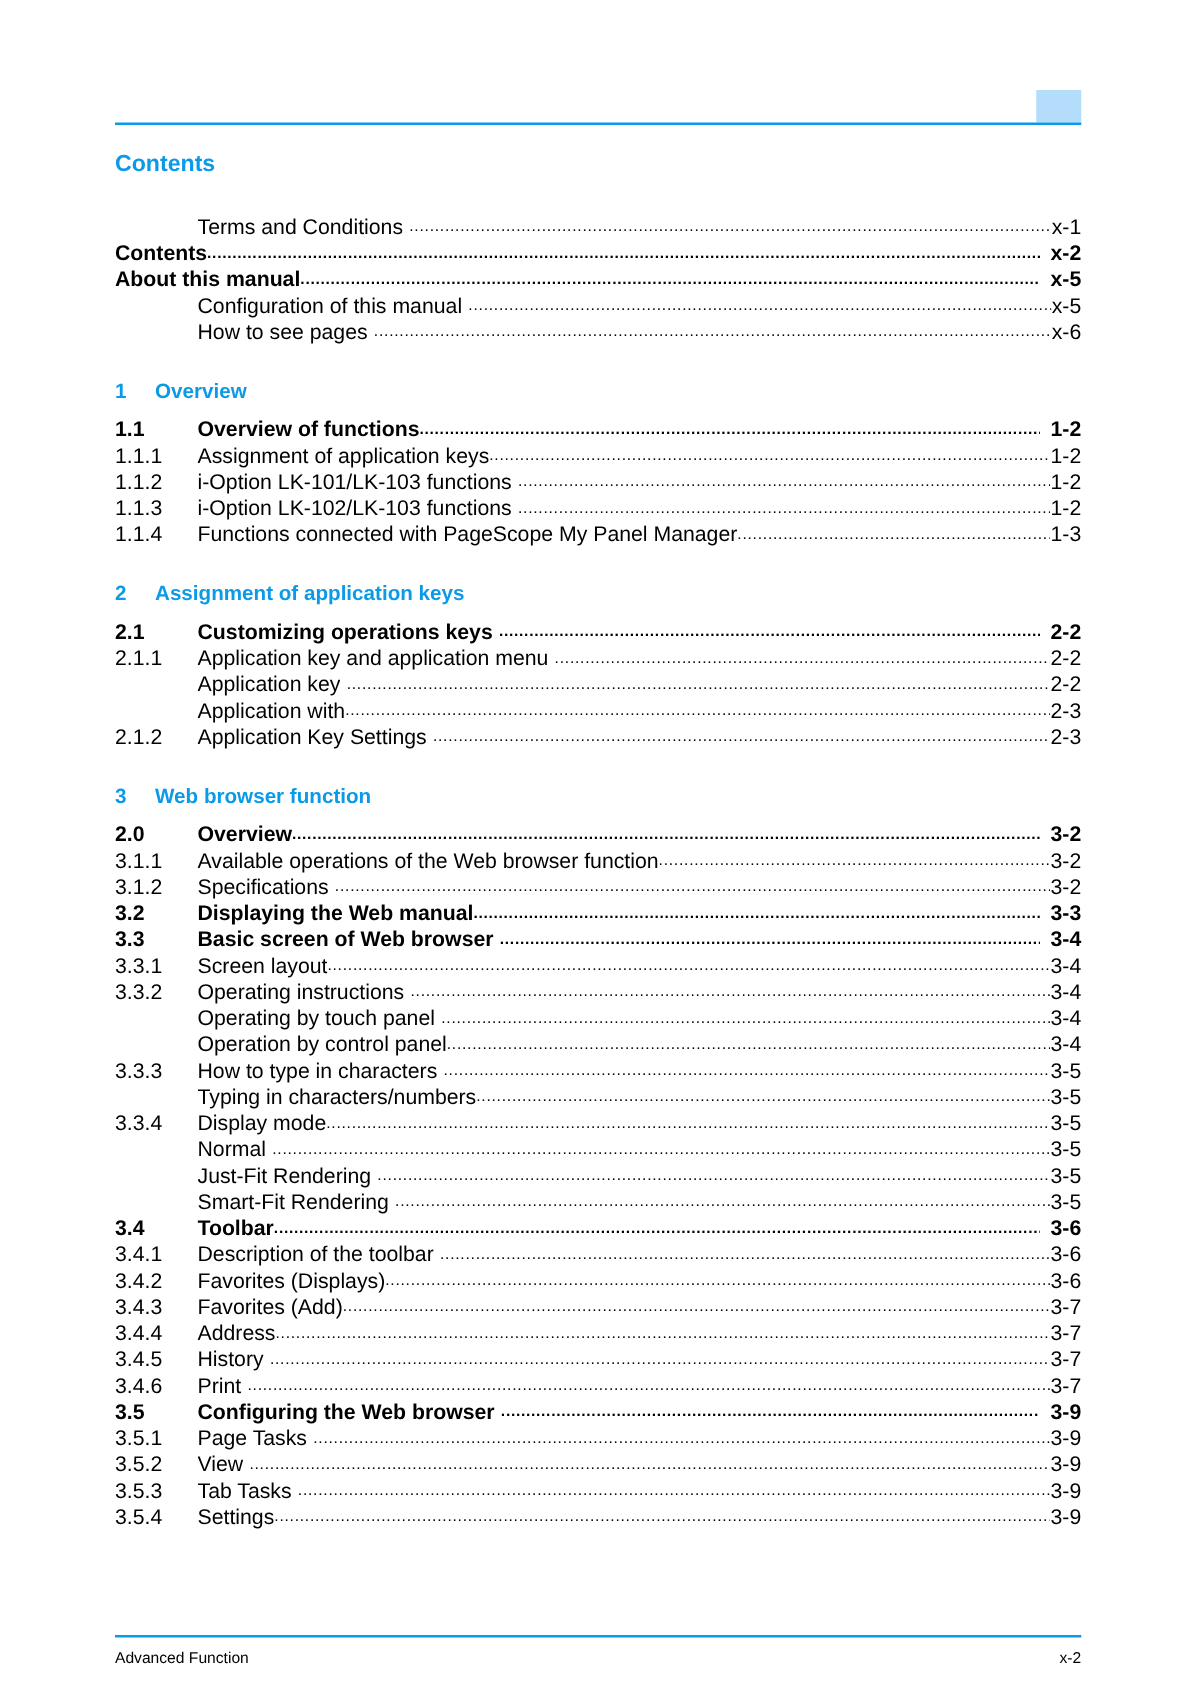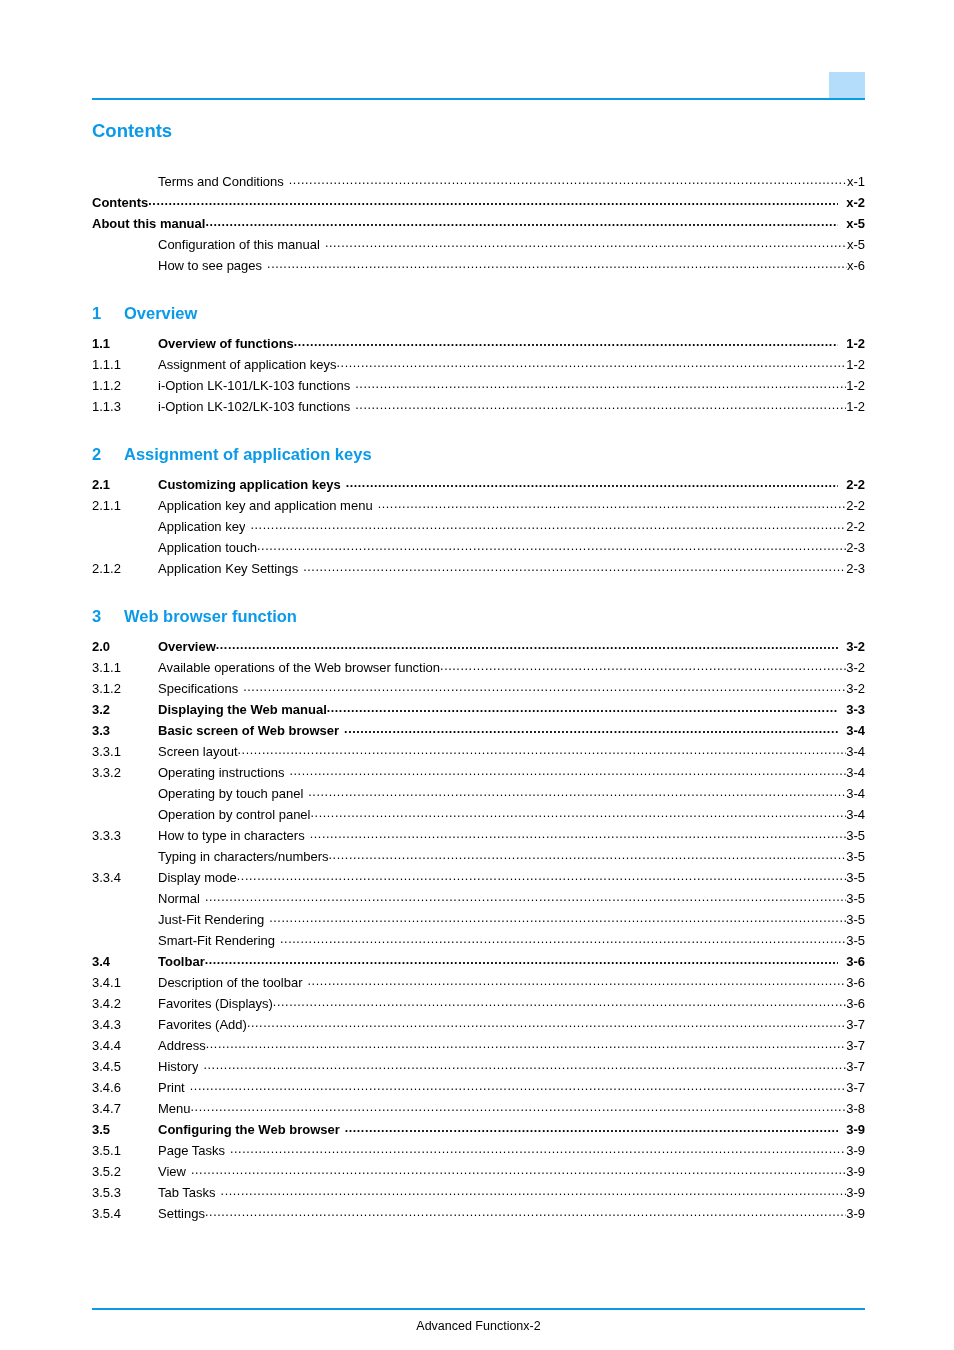--- a/index.html
+++ b/index.html
@@ -95,21 +95,21 @@
   .chapter-head .ch-title {
     flex: 1 1 auto;
   }
   .gap-before-chap   { height: 26px; }
   .gap-tiny          { height: 5px; }
 
   
   .row {
     display: flex;
     align-items: baseline;
-    font-size: 13px;
+    font-size: 17px;
     line-height: 21px;
     height: 21px;
     white-space: nowrap;
     color: #000000;
   }
   .row .num {
     flex: 0 0 66px;
     width: 66px;
   }
   .row .title {
@@ -163,21 +163,21 @@
     top: 1272px;
     width: 773px;
   }
   .footer-rule {
     height: 2px;
     background: #0b9ae8;
     width: 100%;
   }
   .footer-row {
     display: flex;
-    justify-content: center;
+    justify-content: space-between;
     align-items: baseline;
     font-size: 12.5px;
     padding-top: 9px;
     color: #000000;
   }
 </style>
 </head>
 <body>
 
 <div class="page">
@@ -244,47 +244,53 @@
         <span class="title">i-Option LK-101/LK-103 functions</span>
         <span class="leader"></span>
         <span class="pnum">1-2</span>
       </div>
       <div class="row spaced">
         <span class="num">1.1.3</span>
         <span class="title">i-Option LK-102/LK-103 functions</span>
         <span class="leader"></span>
         <span class="pnum">1-2</span>
       </div>
+      <div class="row">
+        <span class="num">1.1.4</span>
+        <span class="title">Functions connected with PageScope My Panel Manager</span>
+        <span class="leader"></span>
+        <span class="pnum">1-3</span>
+      </div>
       <div class="gap-before-chap"></div>
       <div class="chapter-head">
         <span class="ch-num">2</span>
         <span class="ch-title">Assignment of application keys</span>
       </div>
       <div class="gap-tiny"></div>
       <div class="row lvl2 spaced">
         <span class="num">2.1</span>
-        <span class="title">Customizing application keys</span>
+        <span class="title">Customizing operations keys</span>
         <span class="leader"></span>
         <span class="pnum">2-2</span>
       </div>
       <div class="row spaced">
         <span class="num">2.1.1</span>
         <span class="title">Application key and application menu</span>
         <span class="leader"></span>
         <span class="pnum">2-2</span>
       </div>
       <div class="row nonum spaced">
         <span class="num"></span>
         <span class="title">Application key</span>
         <span class="leader"></span>
         <span class="pnum">2-2</span>
       </div>
       <div class="row nonum">
         <span class="num"></span>
-        <span class="title">Application touch</span>
+        <span class="title">Application with</span>
         <span class="leader"></span>
         <span class="pnum">2-3</span>
       </div>
       <div class="row spaced">
         <span class="num">2.1.2</span>
         <span class="title">Application Key Settings</span>
         <span class="leader"></span>
         <span class="pnum">2-3</span>
       </div>
       <div class="gap-before-chap"></div>
@@ -417,26 +423,20 @@
         <span class="num">3.4.5</span>
         <span class="title">History</span>
         <span class="leader"></span>
         <span class="pnum">3-7</span>
       </div>
       <div class="row spaced">
         <span class="num">3.4.6</span>
         <span class="title">Print</span>
         <span class="leader"></span>
         <span class="pnum">3-7</span>
-      </div>
-      <div class="row">
-        <span class="num">3.4.7</span>
-        <span class="title">Menu</span>
-        <span class="leader"></span>
-        <span class="pnum">3-8</span>
       </div>
       <div class="row lvl2 spaced">
         <span class="num">3.5</span>
         <span class="title">Configuring the Web browser</span>
         <span class="leader"></span>
         <span class="pnum">3-9</span>
       </div>
       <div class="row spaced">
         <span class="num">3.5.1</span>
         <span class="title">Page Tasks</span>

